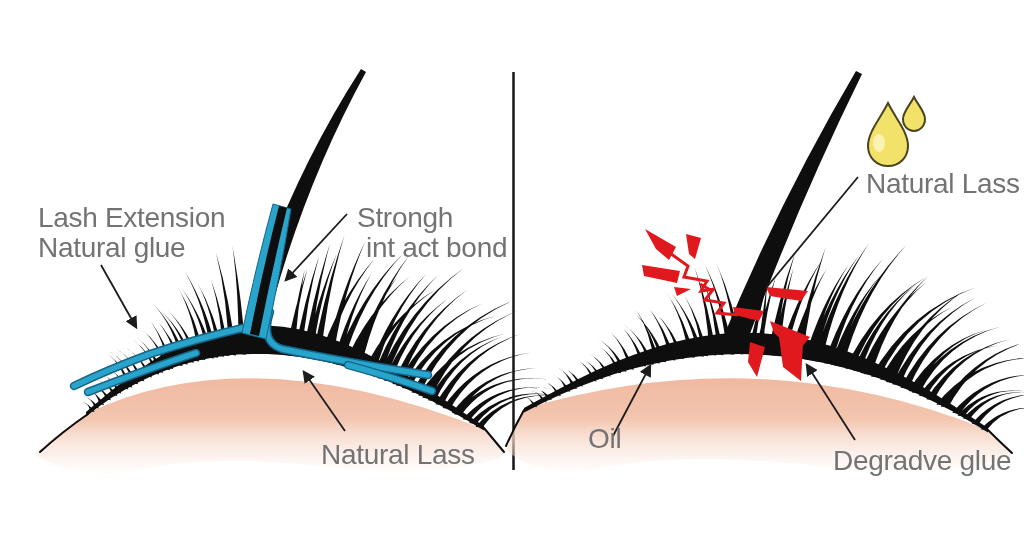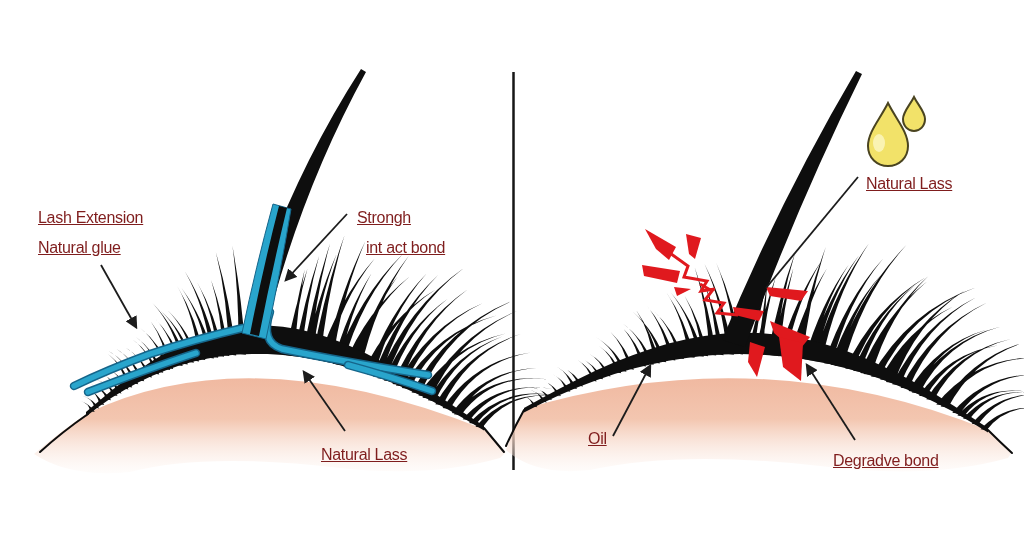--- a/index.html
+++ b/index.html
@@ -1,19 +1,19 @@
 <!DOCTYPE html>
 <html style="--glue_blue: #29A5CC; --skin: #EDAB90; --broken_red: #E0191E; --oil_yellow: #F2E269; --lash_black: #0e0e0e;"><head>
 <meta charset="utf-8">
 <style>
   html,body{margin:0;padding:0;background:#ffffff;}
   .canvas{position:relative;width:1024px;height:559px;background:#ffffff;overflow:hidden;
           font-family:"Liberation Sans",sans-serif;}
-  .lbl{position:absolute;font-size:16px;line-height:30px;color:#7f1d1d;letter-spacing:-0.3px;
-       white-space:nowrap;text-decoration:underline;}
+  .lbl{position:absolute;font-size:28px;line-height:30px;color:#737373;letter-spacing:-0.3px;
+       white-space:nowrap;}
   svg{position:absolute;left:0;top:0;}
   .lash{fill:var(--lash_black,#111);}
   .band{fill:var(--lash_black,#0c0c0c);}
   .skin{fill:url(#skinG);}
   .ext{fill:var(--lash_black,#0a0a0a);}
   .glue-fill{fill:var(--glue_blue,#29A5CC);stroke:#15658a;stroke-width:1;}
   .glue-under{stroke:#15658a;stroke-width:8.5;fill:none;stroke-linecap:round;}
   .glue-main{stroke:var(--glue_blue,#29A5CC);stroke-width:5.5;fill:none;stroke-linecap:round;}
   .red{fill:var(--broken_red,#E0191E);}
   .redline{stroke:var(--broken_red,#E0191E);stroke-width:3;fill:none;stroke-linejoin:miter;}
@@ -109,14 +109,14 @@
     <div>Strongh</div>
     <div style="padding-left:9px">int act bond</div>
   </div>
   <div class="lbl" style="left:38px;top:203px">
     <div>Lash Extension</div>
     <div>Natural glue</div>
   </div>
   <div class="lbl" style="left:321px;top:440px">Natural Lass</div>
   <div class="lbl" style="left:866px;top:169px">Natural Lass</div>
   <div class="lbl" style="left:588px;top:424px">Oil</div>
-  <div class="lbl" style="left:833px;top:446px">Degradve bond</div>
+  <div class="lbl" style="left:833px;top:446px">Degradve glue</div>
 </div>
 
 </body></html>

